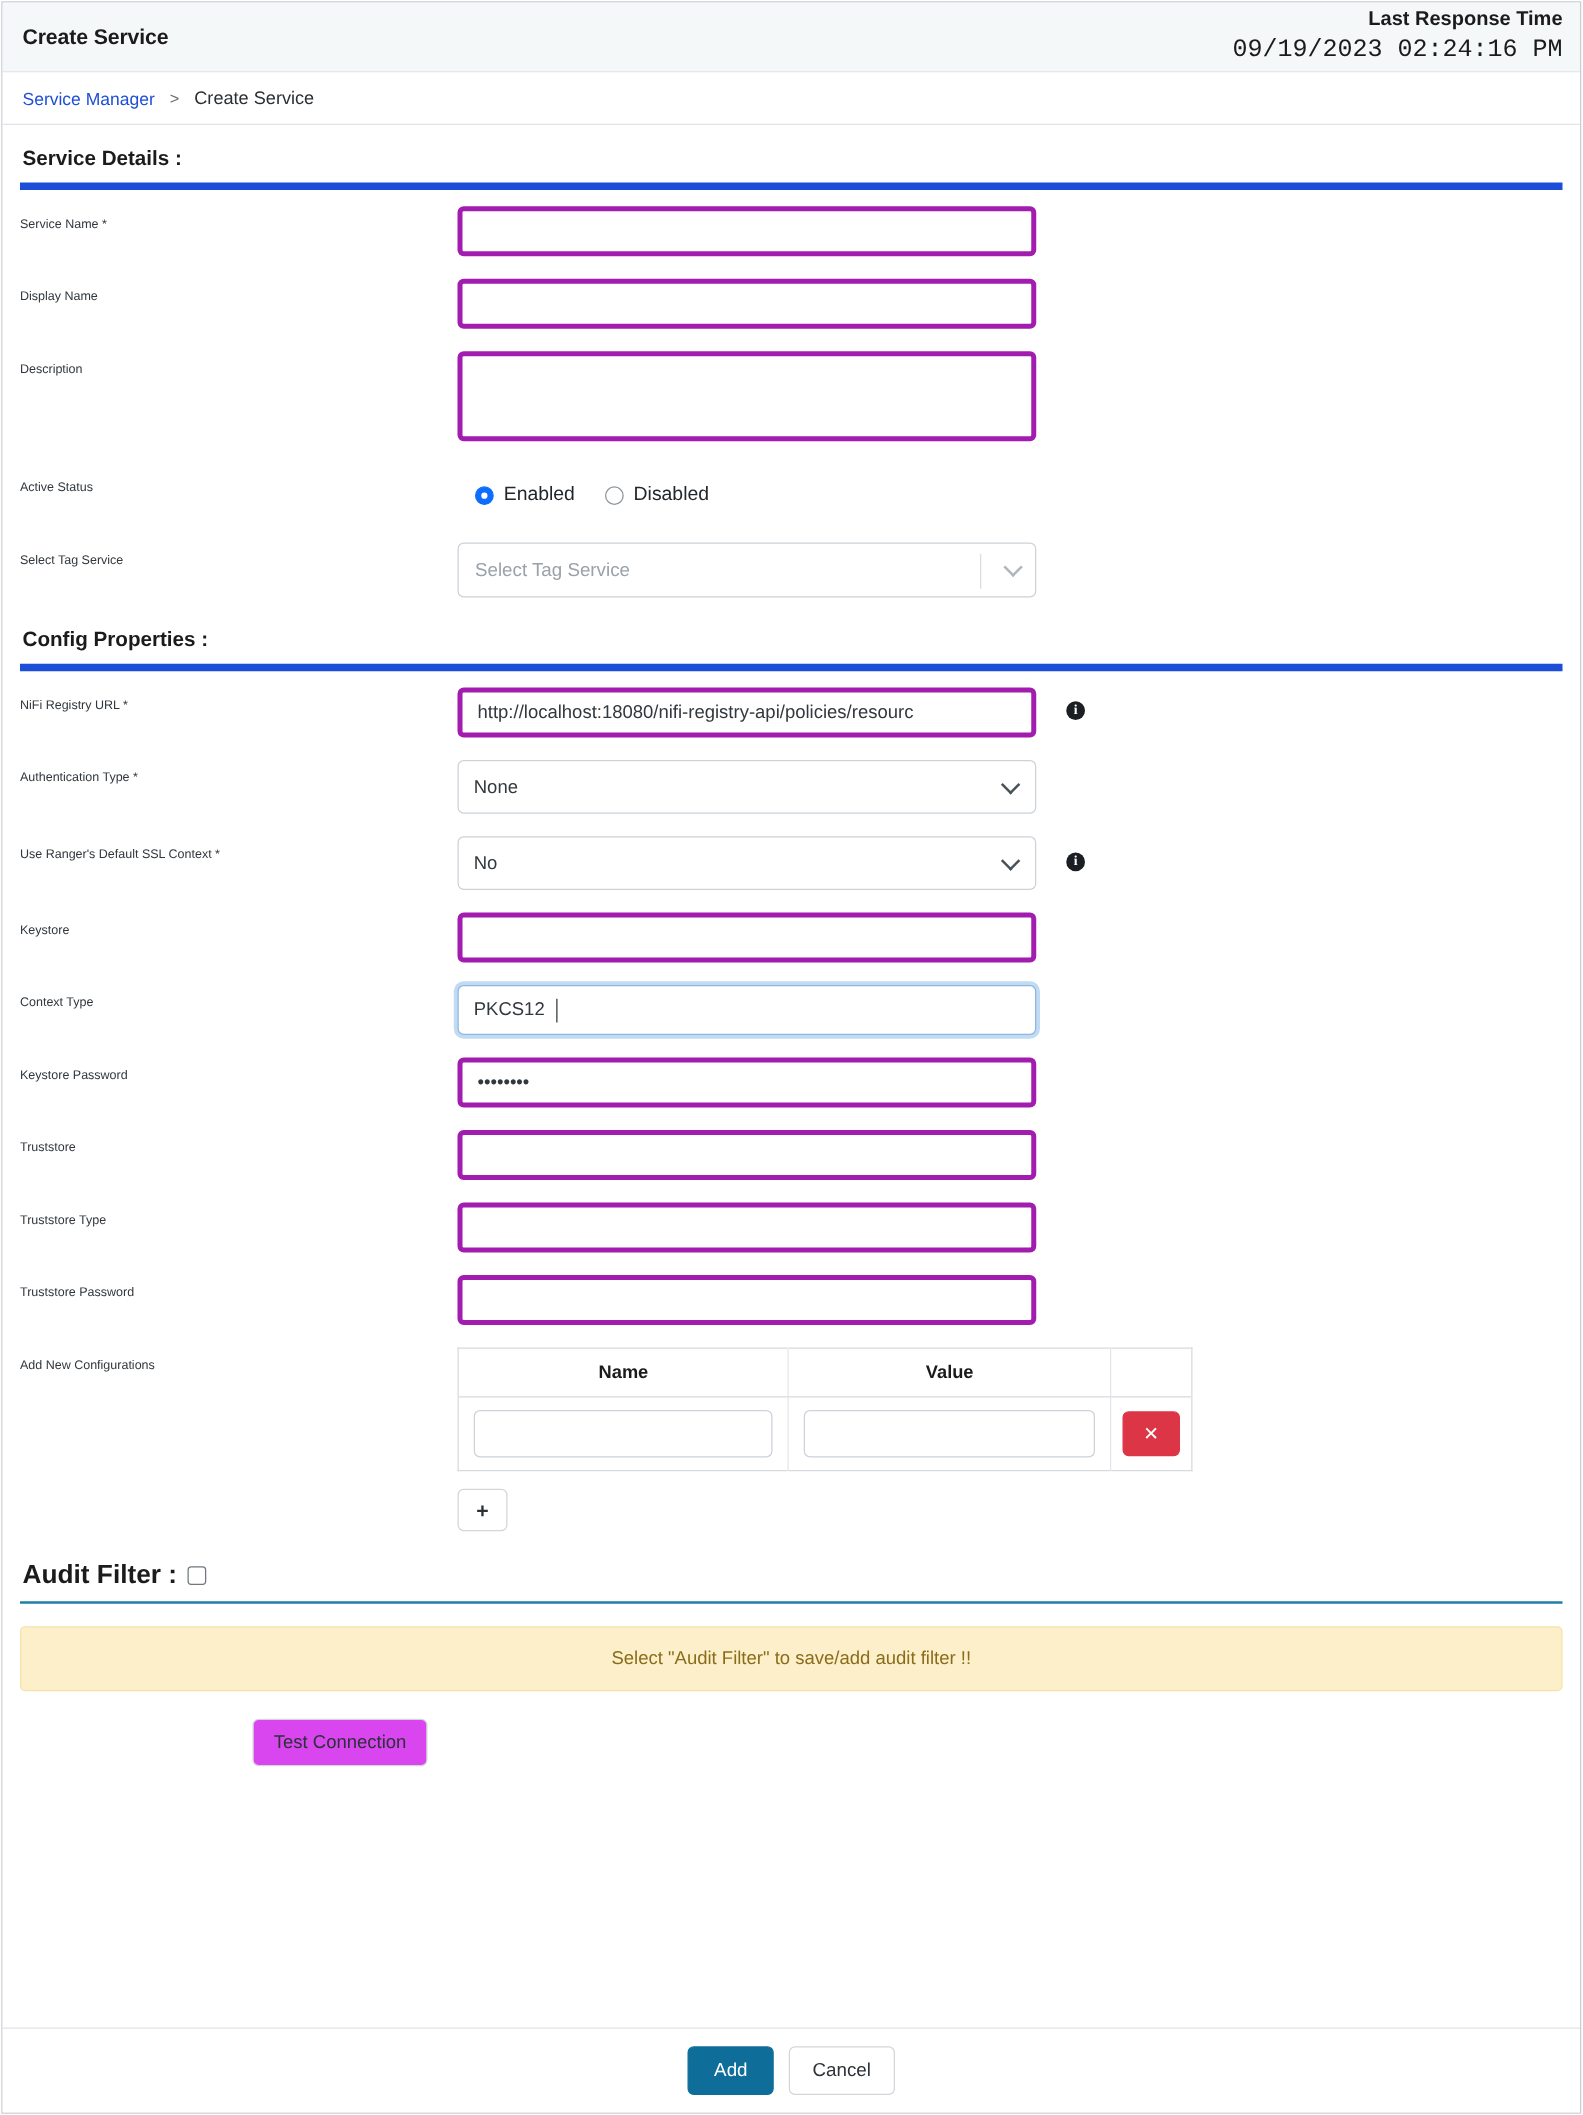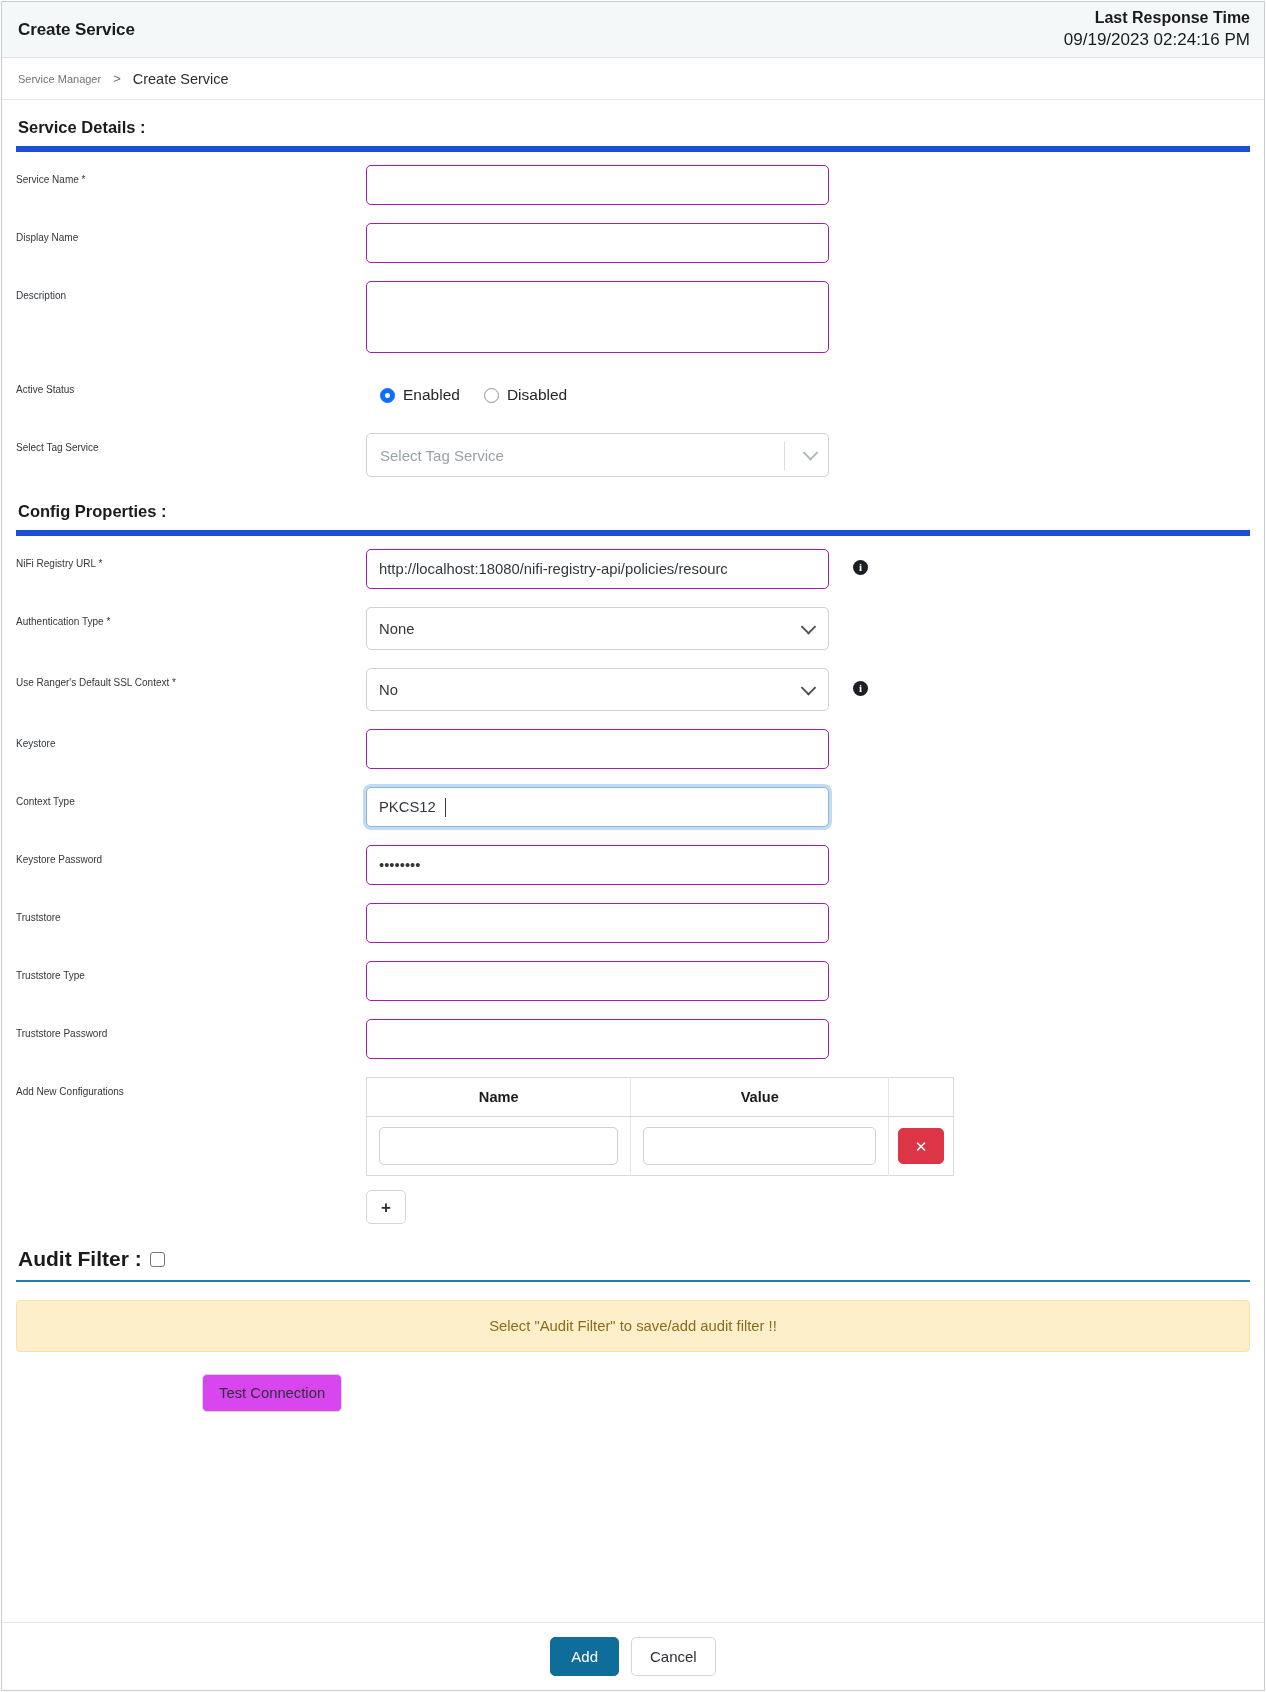--- a/index.html
+++ b/index.html
@@ -36,36 +36,36 @@
     flex: 0 0 auto;
   }
   .topbar-title {
     font-size: 17px;
     font-weight: bold;
     color: #1b1b1b;
     letter-spacing: -0.1px;
   }
   .topbar-right { text-align: right; line-height: 1.35; }
   .lrt-label { font-size: 16px; font-weight: bold; color: #1b1b1b; }
-  .lrt-value { font-size: 17px; color: #1b1b1b; }
+  .lrt-value { font-size: 20px; color: #1b1b1b; font-family: Liberation Mono, monospace; }
 
   
   .breadcrumb {
     height: 42px;
     border-bottom: 1px solid #e1e4e8;
     display: flex;
     align-items: center;
     padding: 0 16px;
     gap: 12px;
     flex: 0 0 auto;
     background: #fff;
   }
   .crumb-link {
-    color: #737373;
-    font-size: 11px;
+    color: #1d4ed8;
+    font-size: 14px;
     text-decoration: none;
     cursor: pointer;
   }
   .crumb-sep { color: #6b7177; font-size: 13px; }
   .crumb-current { color: #2a2f34; font-size: 14.5px; }
 
   
   .content {
     flex: 1 1 auto;
     padding: 0 14px;
@@ -97,21 +97,21 @@
     padding-top: 9px;
     font-size: 10px;
     color: #31373d;
     line-height: 1.25;
   }
   .row-field { flex: 0 0 auto; position: relative; }
 
   .txt {
     width: 463px;
     height: 40px;
-    border: 1px solid #a21caf;
+    border: 4px solid #a21caf;
     border-radius: 5px;
     background: #fff;
     font-family: "Liberation Sans", sans-serif;
     font-size: 14.8px;
     color: #32383e;
     padding: 0 12px;
     outline: none;
   }
   .txt::placeholder { color: #9aa1a8; }
   .txt.focused {

